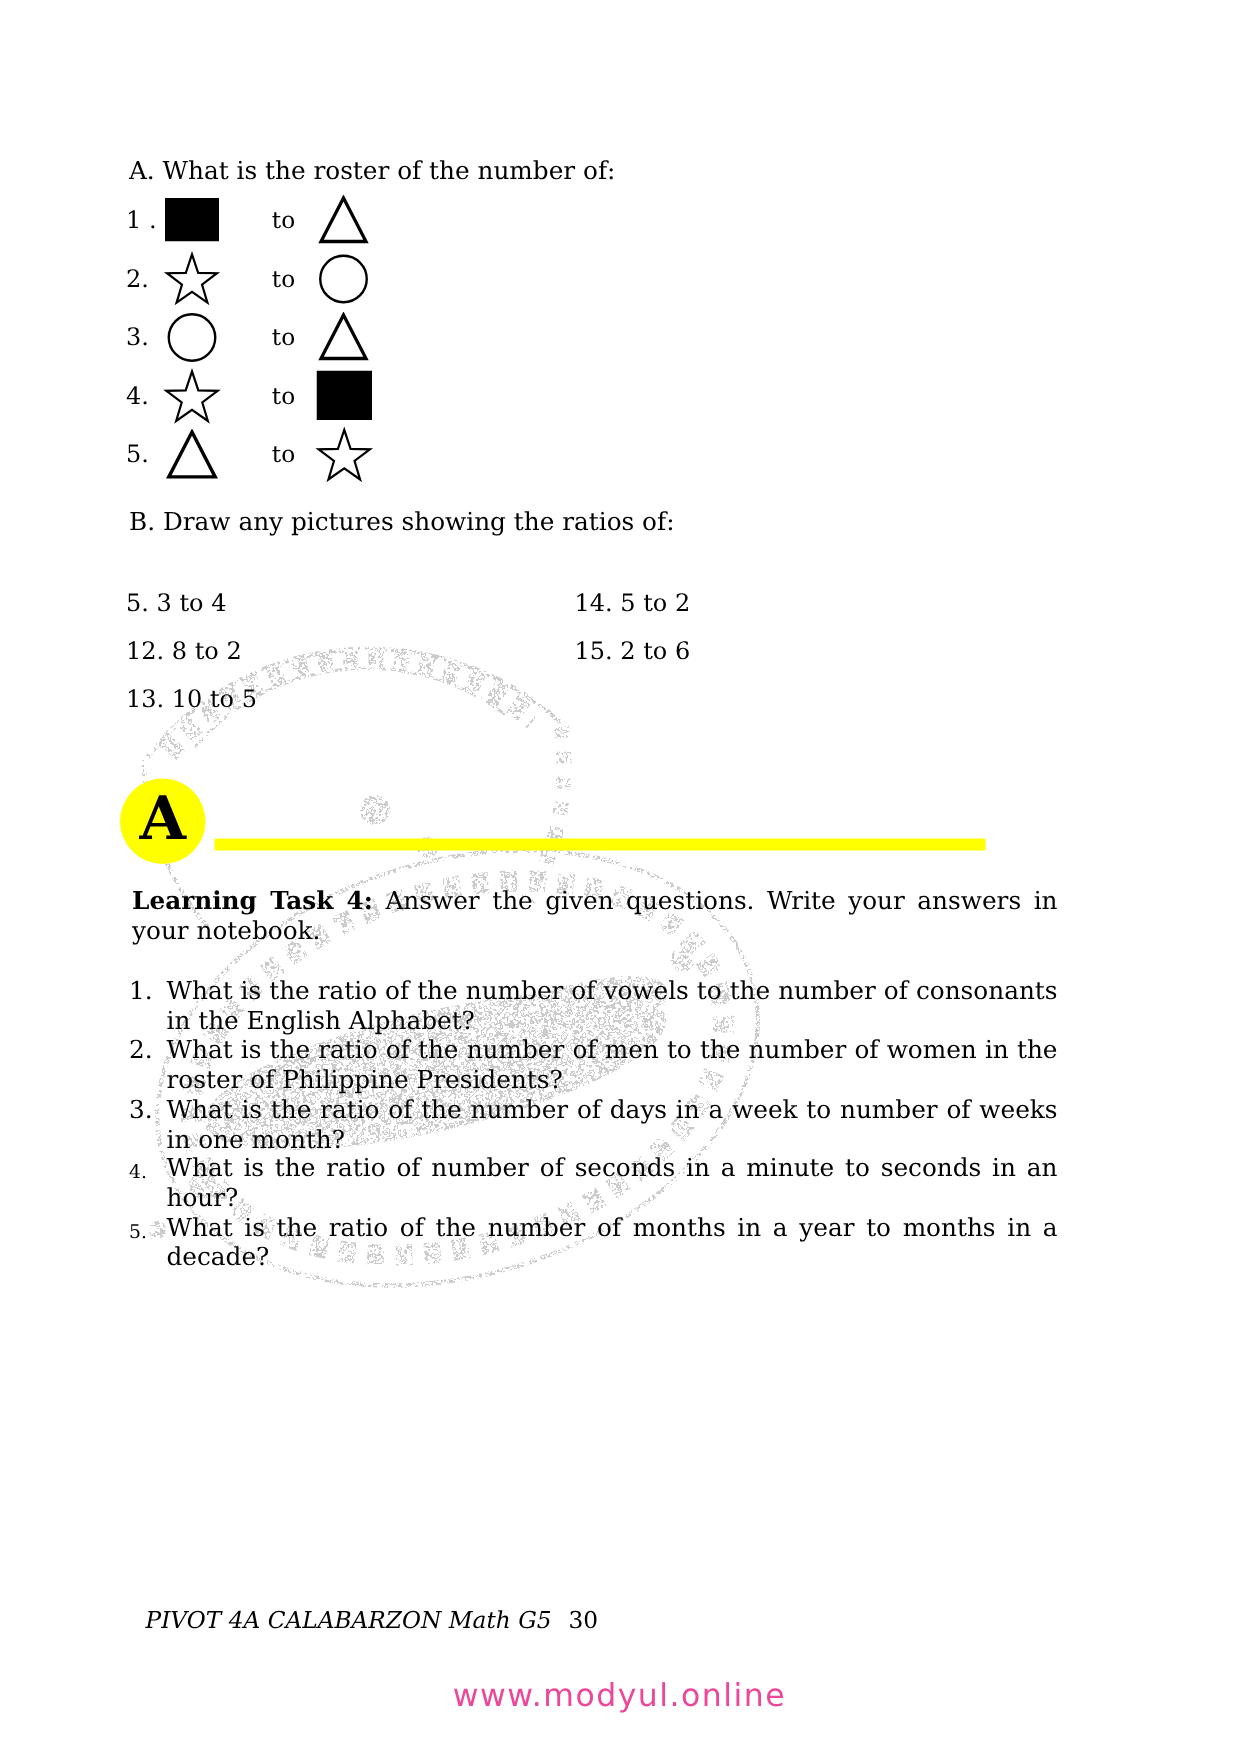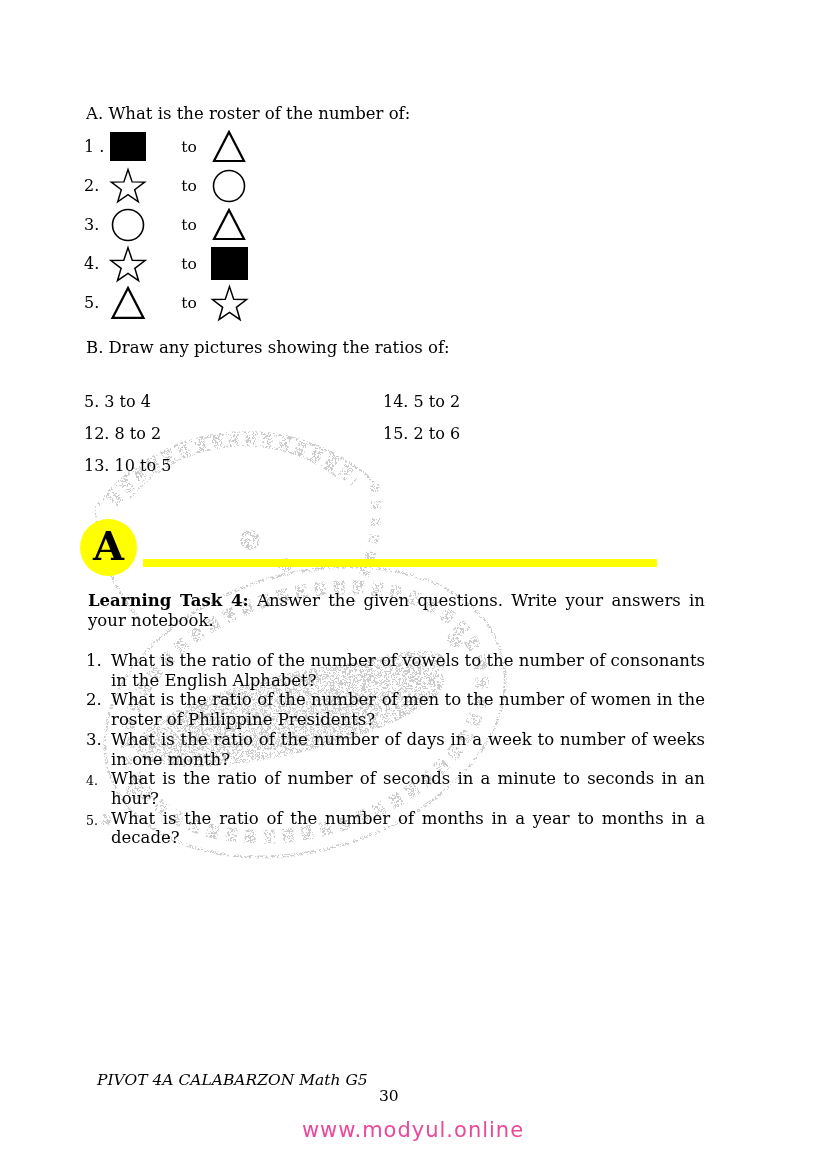--- a/index.html
+++ b/index.html
@@ -39,21 +39,21 @@
   .task{left:88px;top:591px;width:617px;font-size:16.5px;line-height:19.6px;text-align:justify;}
   .task .label{font-weight:bold;}
   
   .questions{left:86px;top:651px;width:619px;}
   .q-row{display:flex;}
   .q-num{width:25px;flex:none;font-size:16.5px;line-height:19.7px;}
   .q-num.small{font-size:12.5px;line-height:19.7px;padding-top:2px;}
   .q-text{flex:1;font-size:16.5px;line-height:19.7px;text-align:justify;}
   
   .footer-left{left:86px;top:1071px;font-size:15.5px;font-style:italic;white-space:pre;margin-left:11px;}
-  .footer-page{left:379px;top:1071px;font-size:15.5px;margin-top:16px;}
+  .footer-page{left:379px;top:1071px;font-size:15.5px;}
   .site-mark{left:0;top:1118px;width:826px;text-align:center;
     font-family:"DejaVu Sans", sans-serif;font-size:21px;letter-spacing:1px;}
   svg.shape{display:block;}
 </style>
 </head>
 <body>
 
 <div class="page">
 
   <svg class="stamp" width="826" height="1169" viewBox="0 0 826 1169" style="color: rgb(199, 199, 199);">

